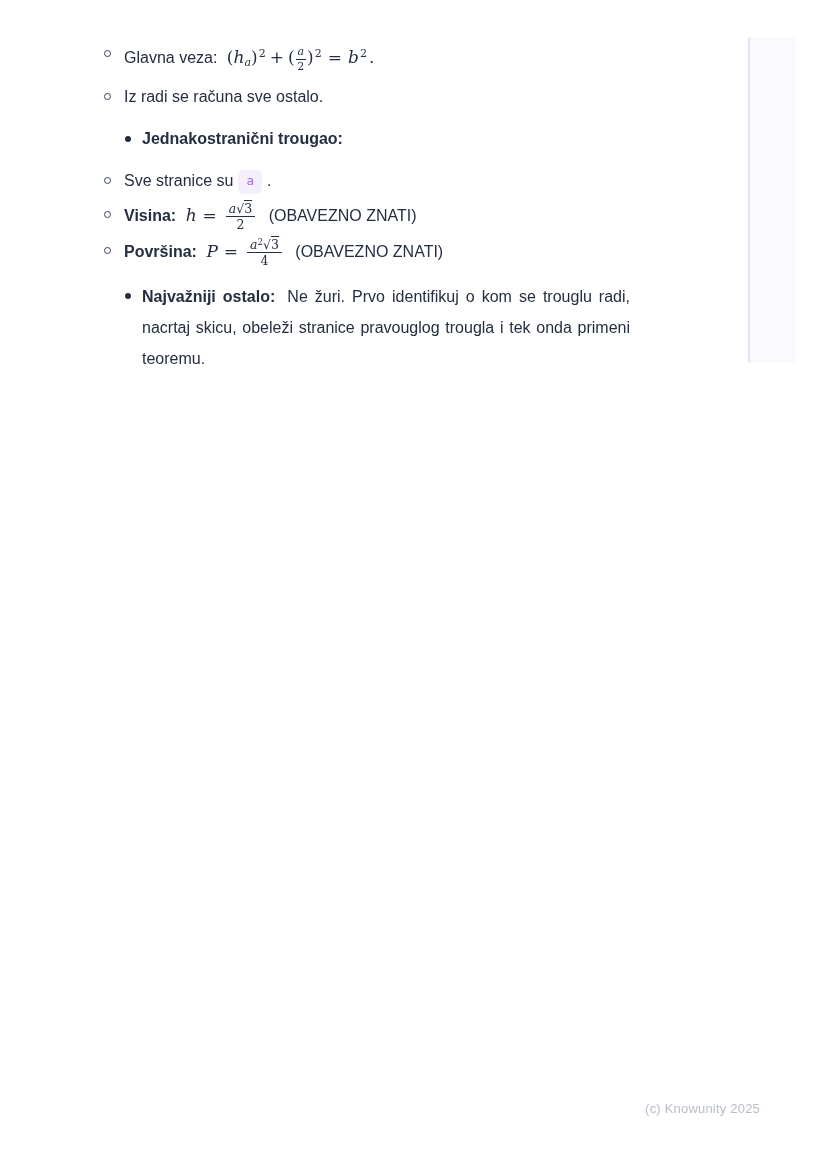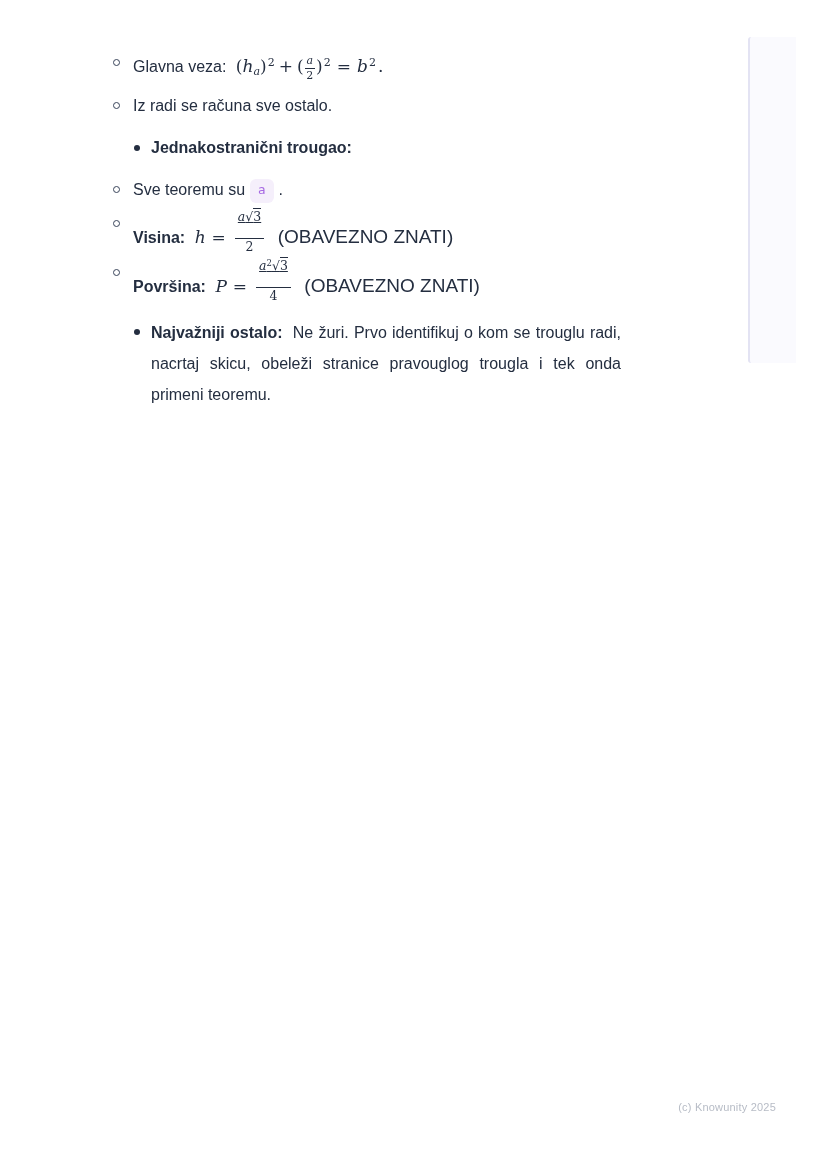--- a/index.html
+++ b/index.html
@@ -8,21 +8,21 @@
     background: #ffffff;
     font-family: "Liberation Sans", sans-serif;
     color: #242e40;
     position: relative;
     overflow: hidden;
   }
   .page { position: absolute; inset: 0; }
 
   .content { position: absolute; top: 36px; left: 0; width: 634px; }
 
-  ul { list-style: none; margin: 13px; padding: 0; }
+  ul { list-style: none; margin: 4px; padding: 0; }
   li { position: relative; font-size: 16px; line-height: 28px; }
   .sublist li { padding-left: 120px; }
   .sublist li + li { margin-top: 6px; }
   .mainlist { margin-top: 14px; padding-left: 43px; }
   .mainlist li { padding-left: 95px; }
 
   .bullet-dot {
     position: absolute; left: 78px; top: 11px;
     width: 6px; height: 6px; border-radius: 50%;
     background: #242e40;
@@ -50,27 +50,27 @@
     display: inline-block; text-align: center; vertical-align: -7px;
     line-height: 1.05; font-size: 11px; margin: 0 1px;
   }
   .sfrac .num { display: block; border-bottom: 1px solid currentColor; padding: 0 2px 1px; }
   .sfrac .den { display: block; padding-top: 1px; }
 
   .frac {
     display: inline-block; text-align: center; vertical-align: -8px;
     line-height: 1.05; font-size: 12.5px; margin: 0 3px;
   }
-  .frac .num { display: block; border-bottom: 1px solid currentColor; padding: 0 3px 15px; text-decoration: underline; }
+  .frac .num { display: block; border-bottom: 1px solid currentColor; padding: 0 3px 1px; }
   .frac .den { display: block; padding-top: 1px; }
   .frac .coeff-exp { font-size: 8.5px; vertical-align: 4px; font-style: normal; }
   .rad { border-top: 1px solid currentColor; font-style: normal; }
   .sqrt-sign { font-style: normal; }
 
-  .note { margin-left: 6px; font-family: "Liberation Sans", sans-serif; font-size: 19px; }
+  .note { margin-left: 6px; font-family: "Liberation Sans", sans-serif; font-size: 16px; }
 
   .code-badge {
     display: inline-block;
     background: #f5effb; color: #a76ae3;
     font-family: "DejaVu Sans Mono", monospace;
     font-size: 12.5px; line-height: 1;
     padding: 5px 8px 6px; border-radius: 6px;
     margin: 0 5px; vertical-align: 1px;
   }
 
@@ -79,22 +79,22 @@
 
   .side-panel {
     position: absolute; top: 37px; left: 748px;
     width: 46px; height: 326px;
     background: #fafafe;
     border-left: 2px solid #e3e3f3;
     border-radius: 3px 0 0 3px;
   }
 
   .copyright {
-    position: absolute; top: 1101px; right: 52px;
-    font-size: 11px; color: #b7bcc6; letter-spacing: 0.2px;
+    position: absolute; top: 1101px; right: 68px;
+    font-size: 13px; color: #b7bcc6; letter-spacing: 0.2px;
   }
 </style>
 </head>
 <body>
 
 <div class="page">
 
   <div class="content">
 
     <ul class="sublist">
@@ -112,21 +112,21 @@
     <ul class="mainlist">
       <li>
         <span class="bullet-dot"></span>
         <b>Jednakostranični trougao:</b>
       </li>
     </ul>
 
     <ul class="sublist mainlist-gap" style="margin-top:14px">
       <li>
         <span class="bullet-ring"></span>
-        <span>Sve teoremu su</span><span class="code-badge">a</span><span>.</span>
+        <span>Sve stranice su</span><span class="code-badge">a</span><span>.</span>
       </li>
       <li>
         <span class="bullet-ring"></span>
         <b class="lbl">Visina:</b>
         <span class="math"><span class="mi">h</span><span class="mo eq">=</span><span class="frac"><span class="num"><span class="mi">a</span><span class="sqrt-sign">√</span><span class="rad">3</span></span><span class="den mo">2</span></span></span>
         <span class="note">(OBAVEZNO ZNATI)</span>
       </li>
       <li>
         <span class="bullet-ring"></span>
         <b class="lbl">Površina:</b>

